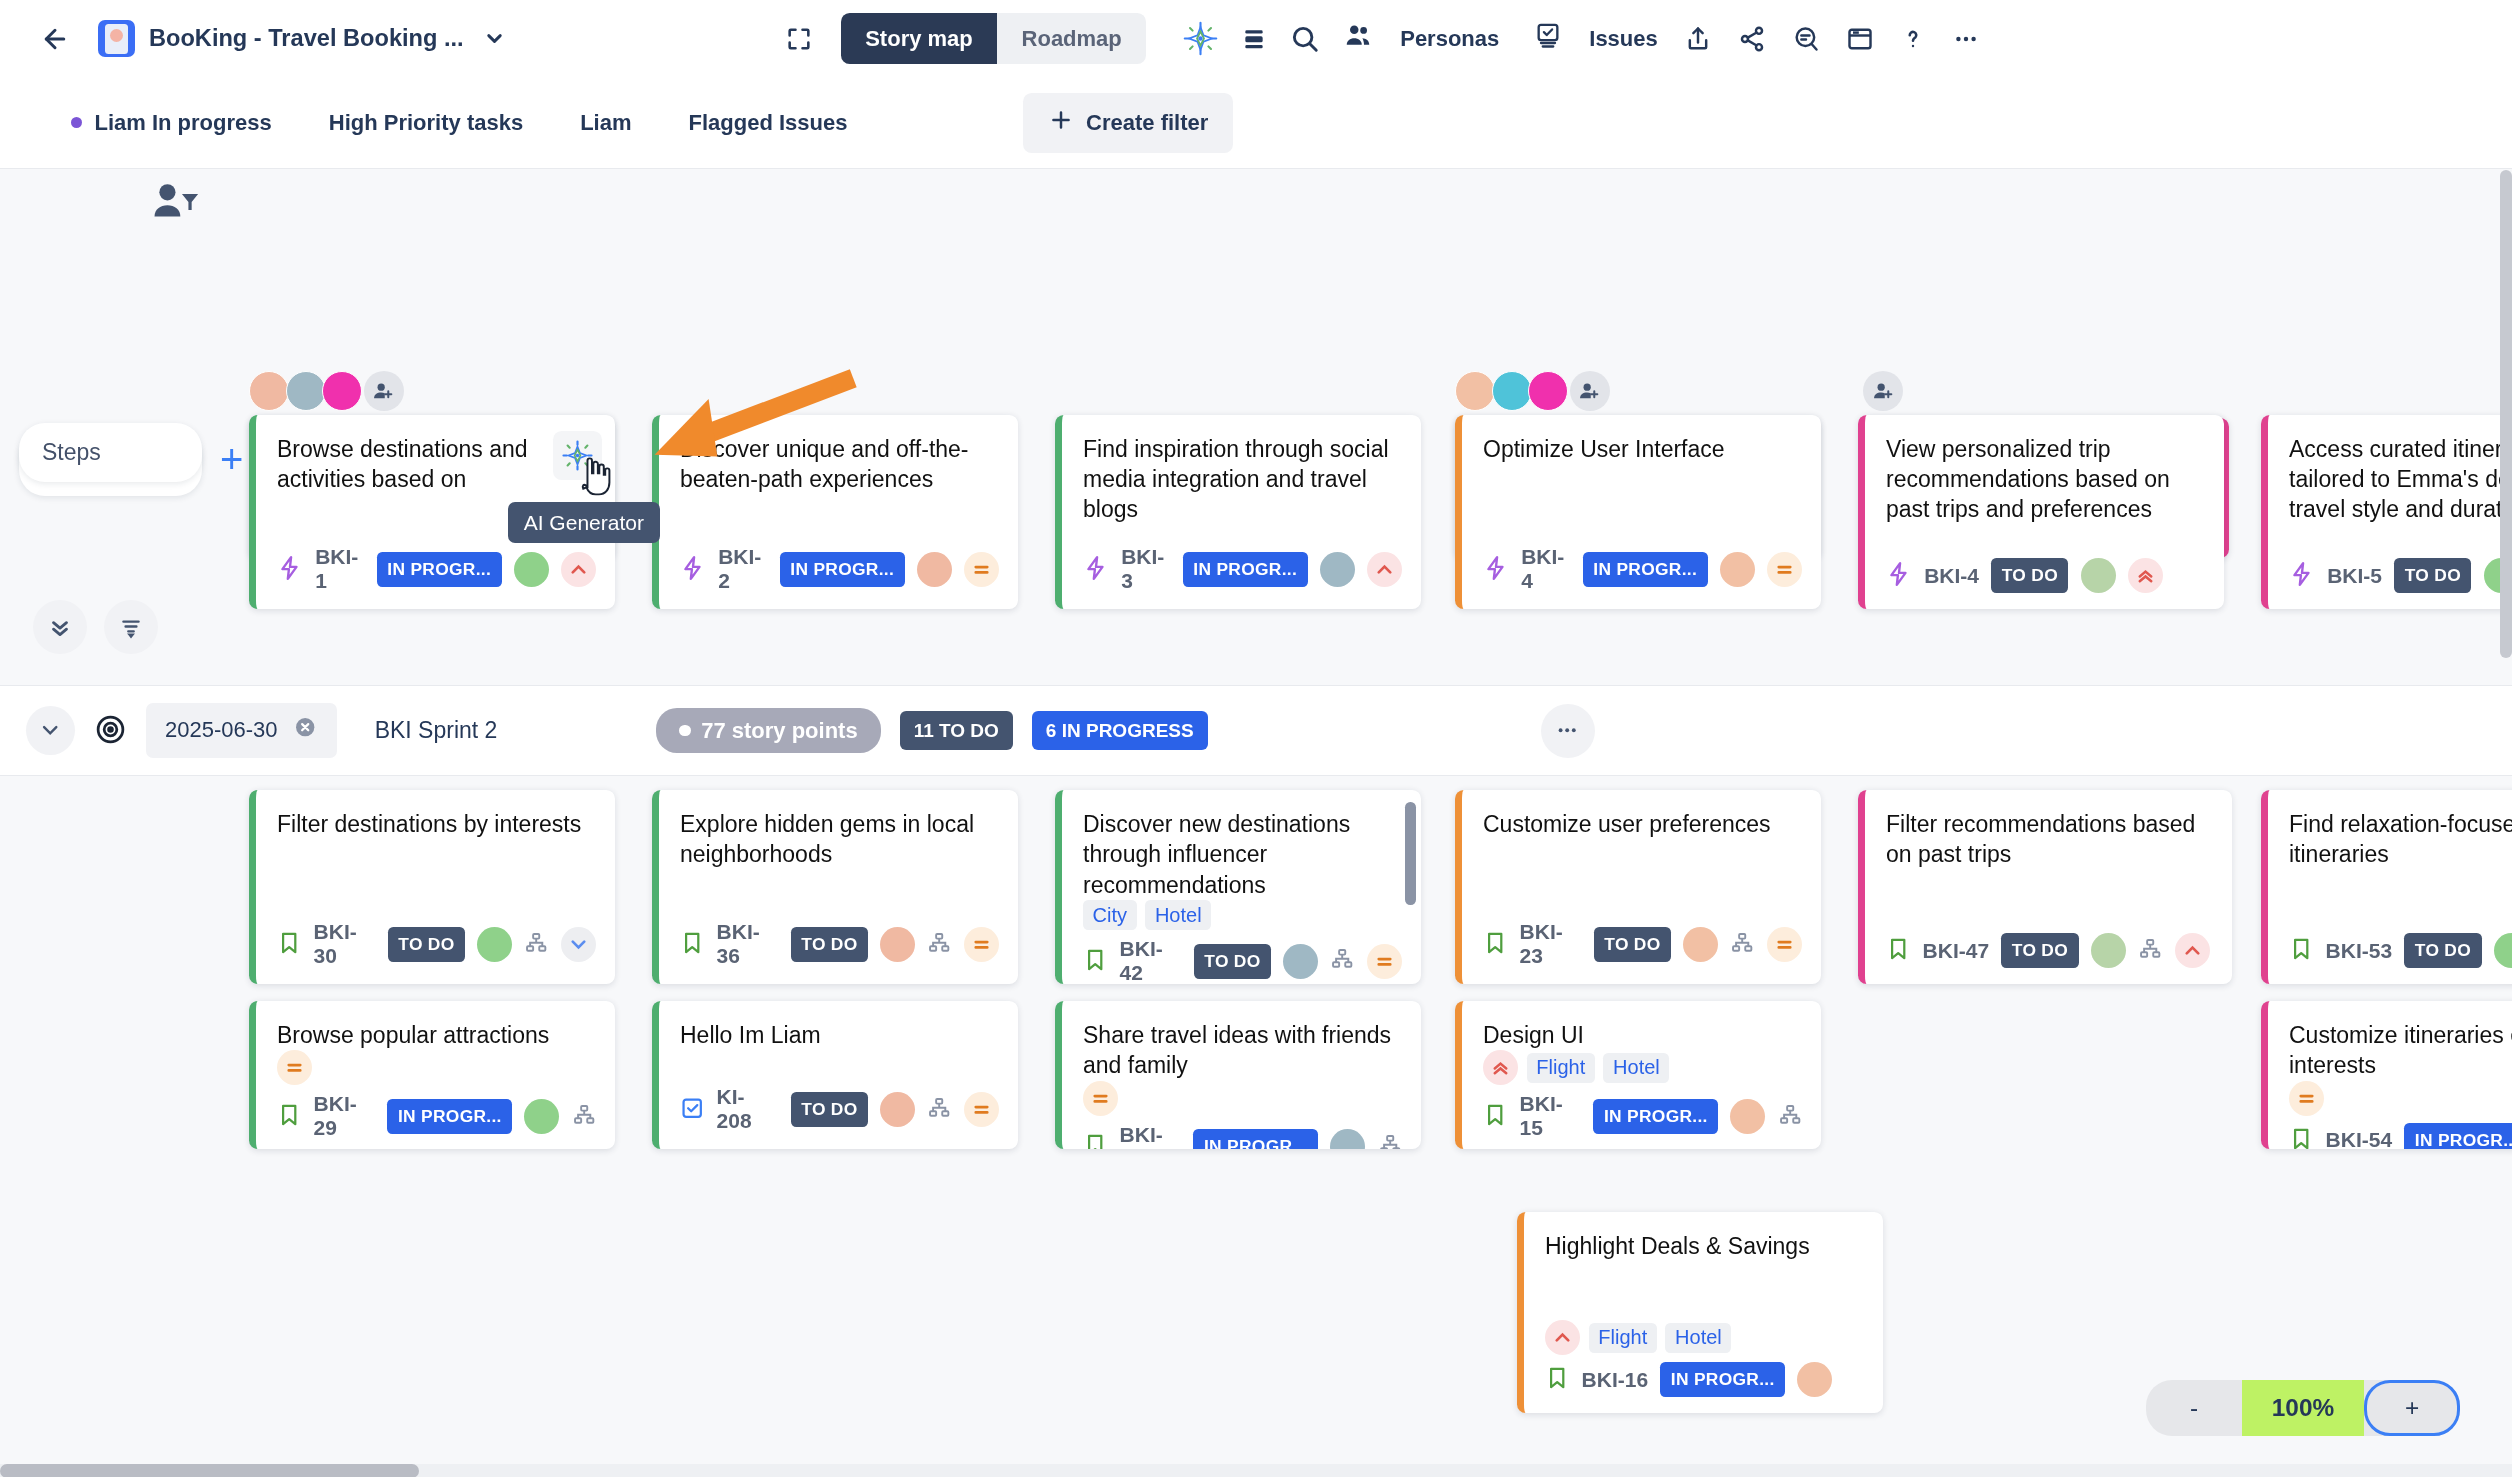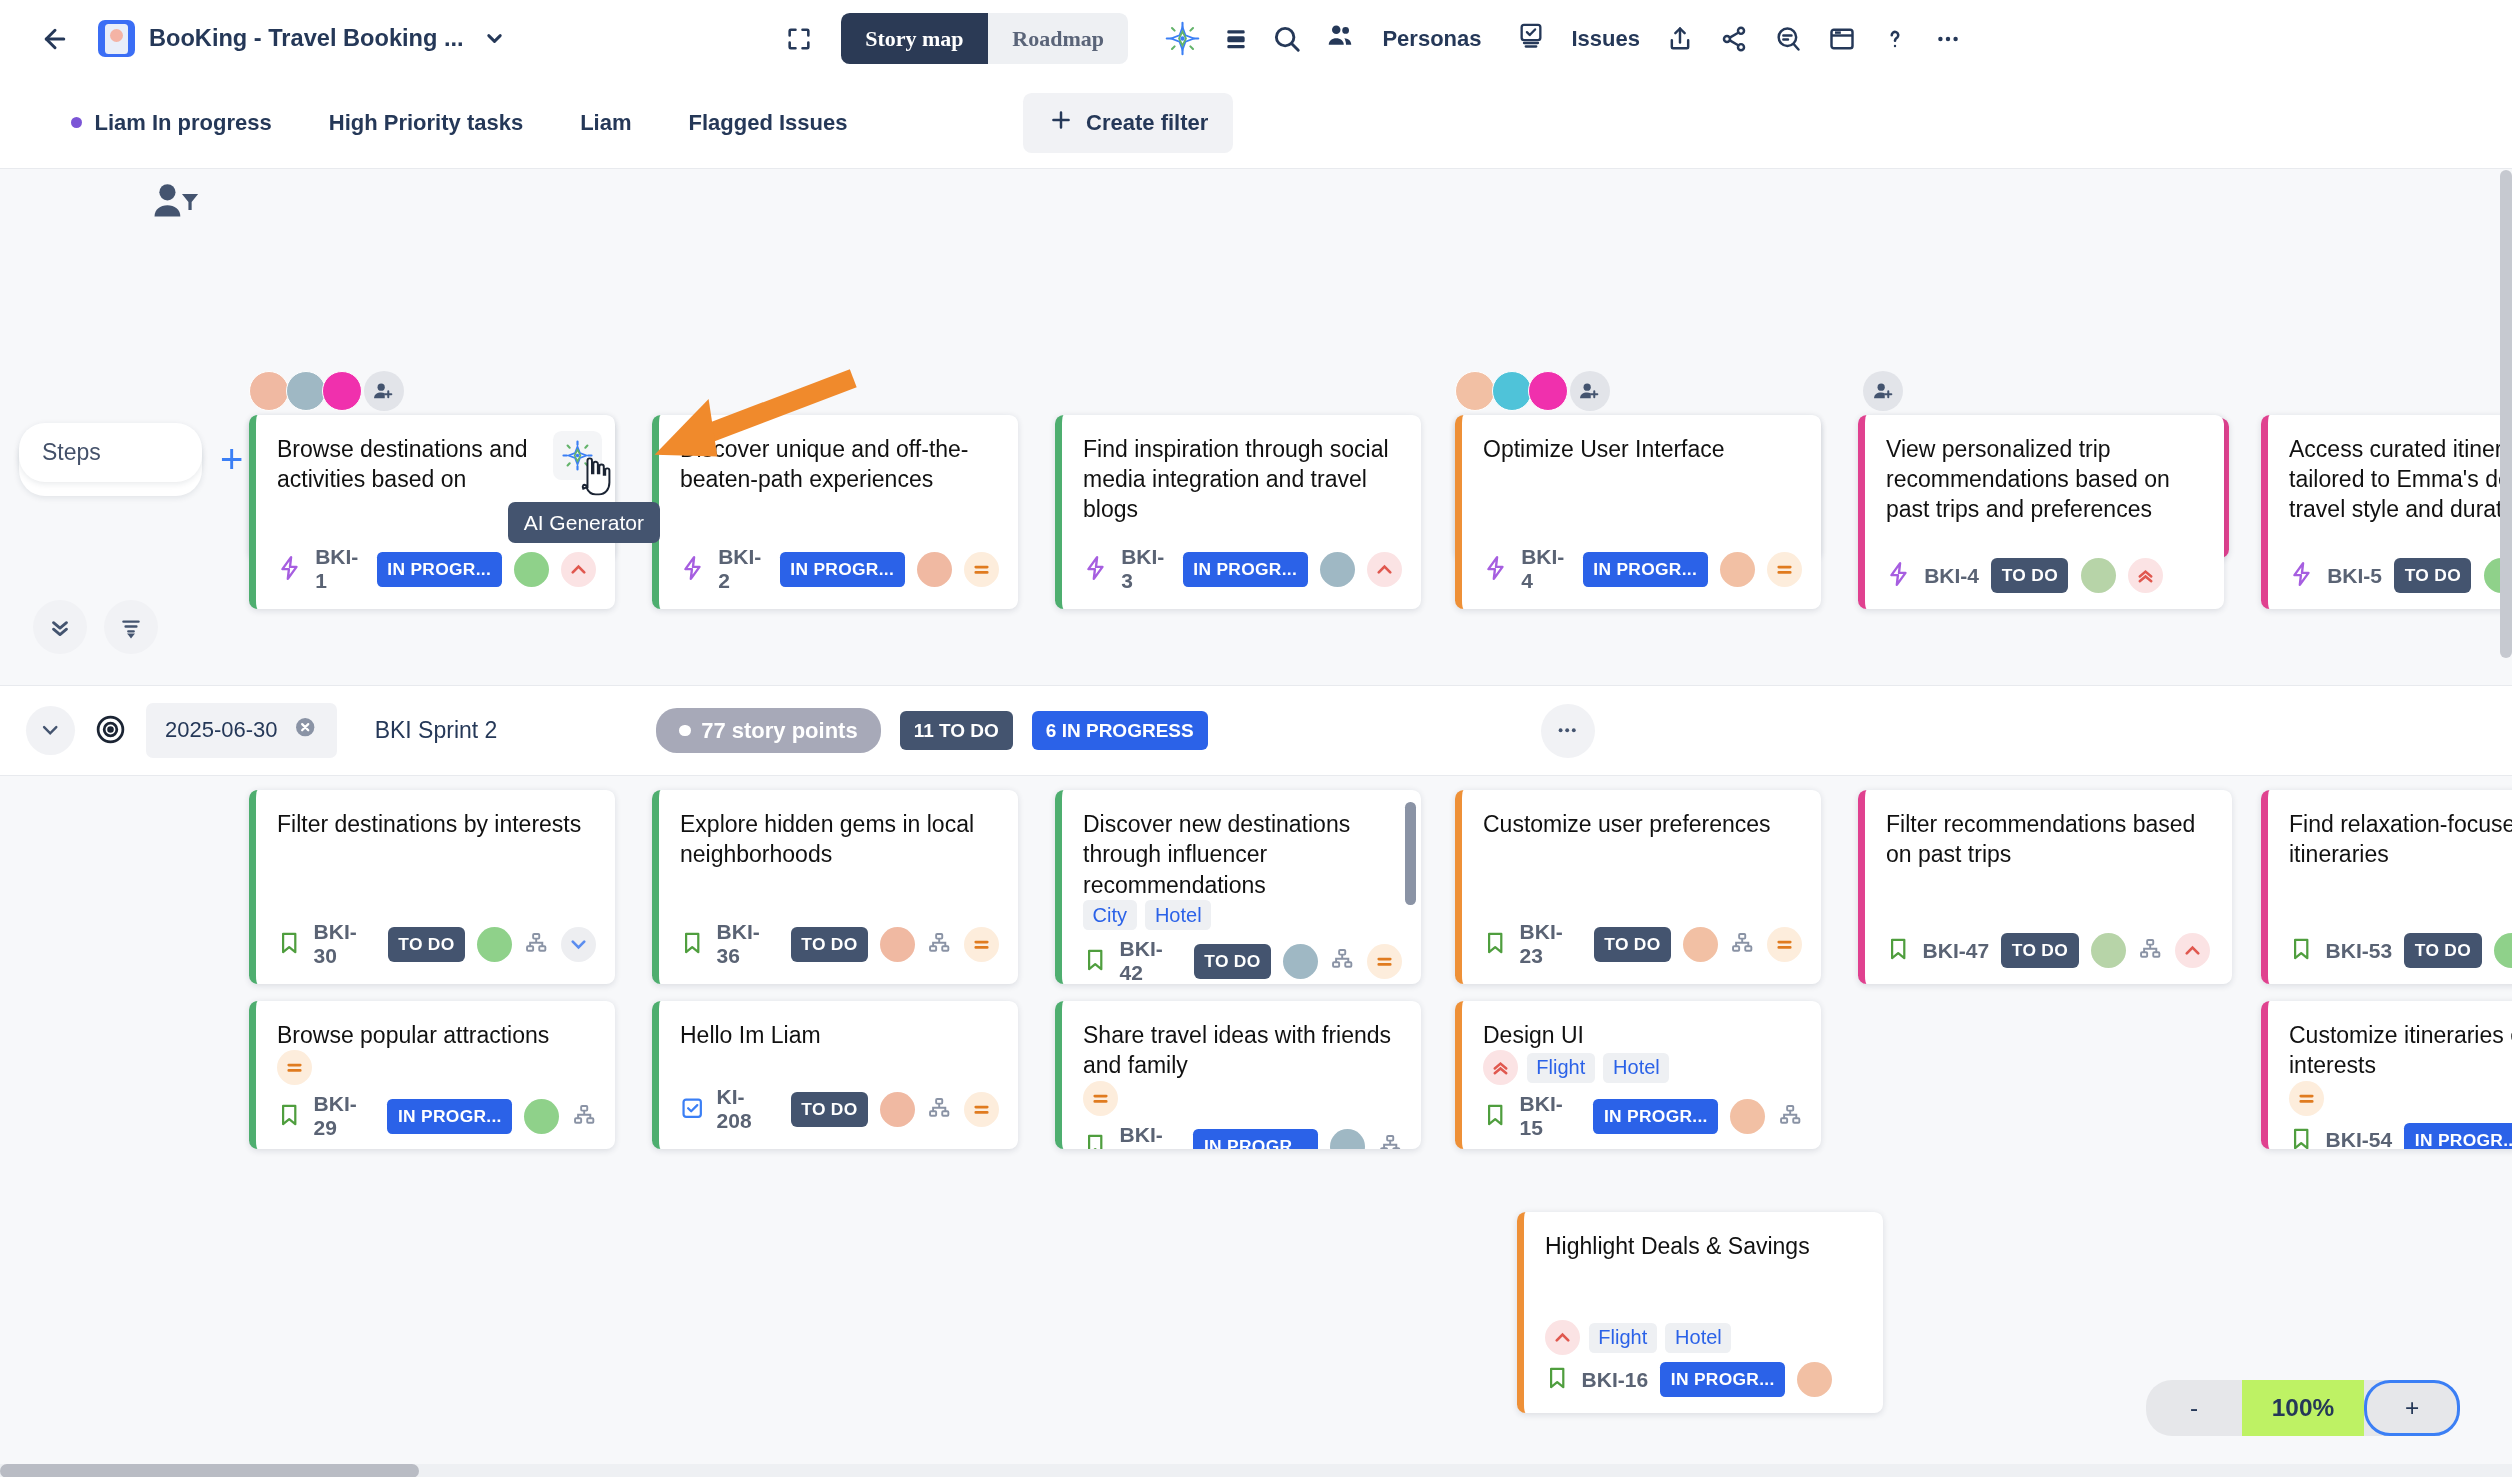--- a/index.html
+++ b/index.html
@@ -46,21 +46,20 @@
     display:flex; align-items:center; justify-content:center;
     cursor: pointer; color: #253858;
   }
   .seg {
     display:flex; border-radius: 8.7px; overflow:hidden; background:#eef0f3;
     margin-left: 5.2px;
   }
   .seg div {
     padding: 12.2px 24.4px; font-size: 22px; font-weight: 600; cursor:pointer;
     color:#5a6478;
-    font-family:Liberation Serif, serif;
   }
   .seg .active { background:#2b3a55; color:#fff; }
 
   .tb-right { display:flex; align-items:center; gap: 26px; margin-left: 35px; }
   .tb-item { display:flex; align-items:center; gap:27px; cursor:pointer; font-size:22px; font-weight:600; color:#253858; }
 
   
   .filterbar {
     height: 92px; background:#fff; display:flex; align-items:center;
     padding: 0 35px 0 52px; gap: 0px; border-bottom: 0.9px solid #e8eaee;
@@ -108,21 +107,21 @@
     position: relative; overflow: hidden; padding: 19px 19px 0 21px;
     display:flex; flex-direction:column; justify-content:space-between;
   }
   .card-title { font-size:23px; line-height:1.32; color:#111; }
   .card-footer { display:flex; align-items:center; gap:12.2px; padding-bottom: 15.7px; }
   .key { font-size:21px; font-weight:700; color:#5a6374; }
   .status {
     font-size:17.4px; font-weight:700; color:#fff; border-radius:5.2px;
     padding: 7px 10.5px; letter-spacing:0.3px; white-space:nowrap;
   }
-  .st-todo { background:#44546f;border-radius:6px; }
+  .st-todo { background:#44546f; }
   .st-prog { background:#2b62e8; }
   .badge-circ {
     width:35px; height:35px; border-radius:50%;
     display:flex; align-items:center; justify-content:center; flex-shrink:0;
   }
   .tag {
     background:#eef0f3; color:#2b62e8; font-size:20px; border-radius:5.2px;
     padding: 3.5px 9.6px;
   }
   .tags-row { display:flex; align-items:center; gap:8.7px; padding-bottom:7px; }

